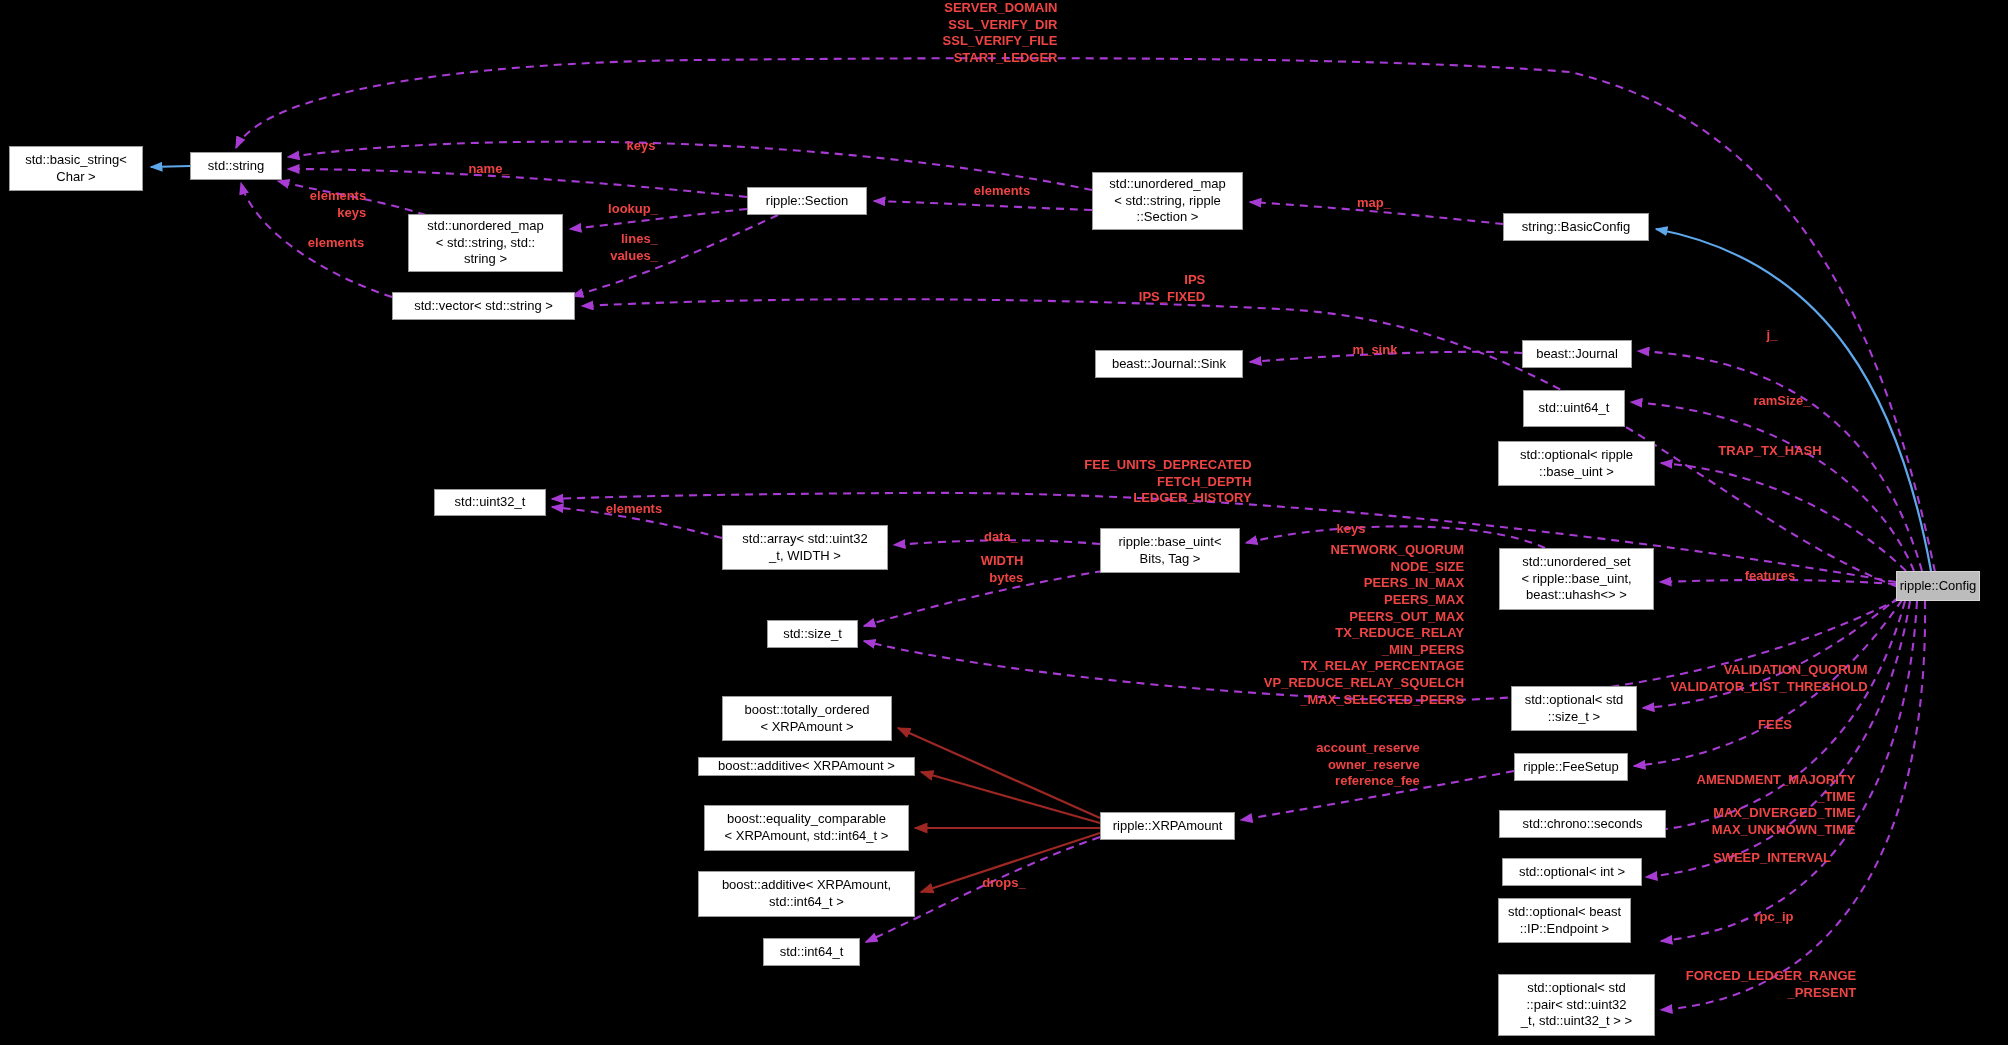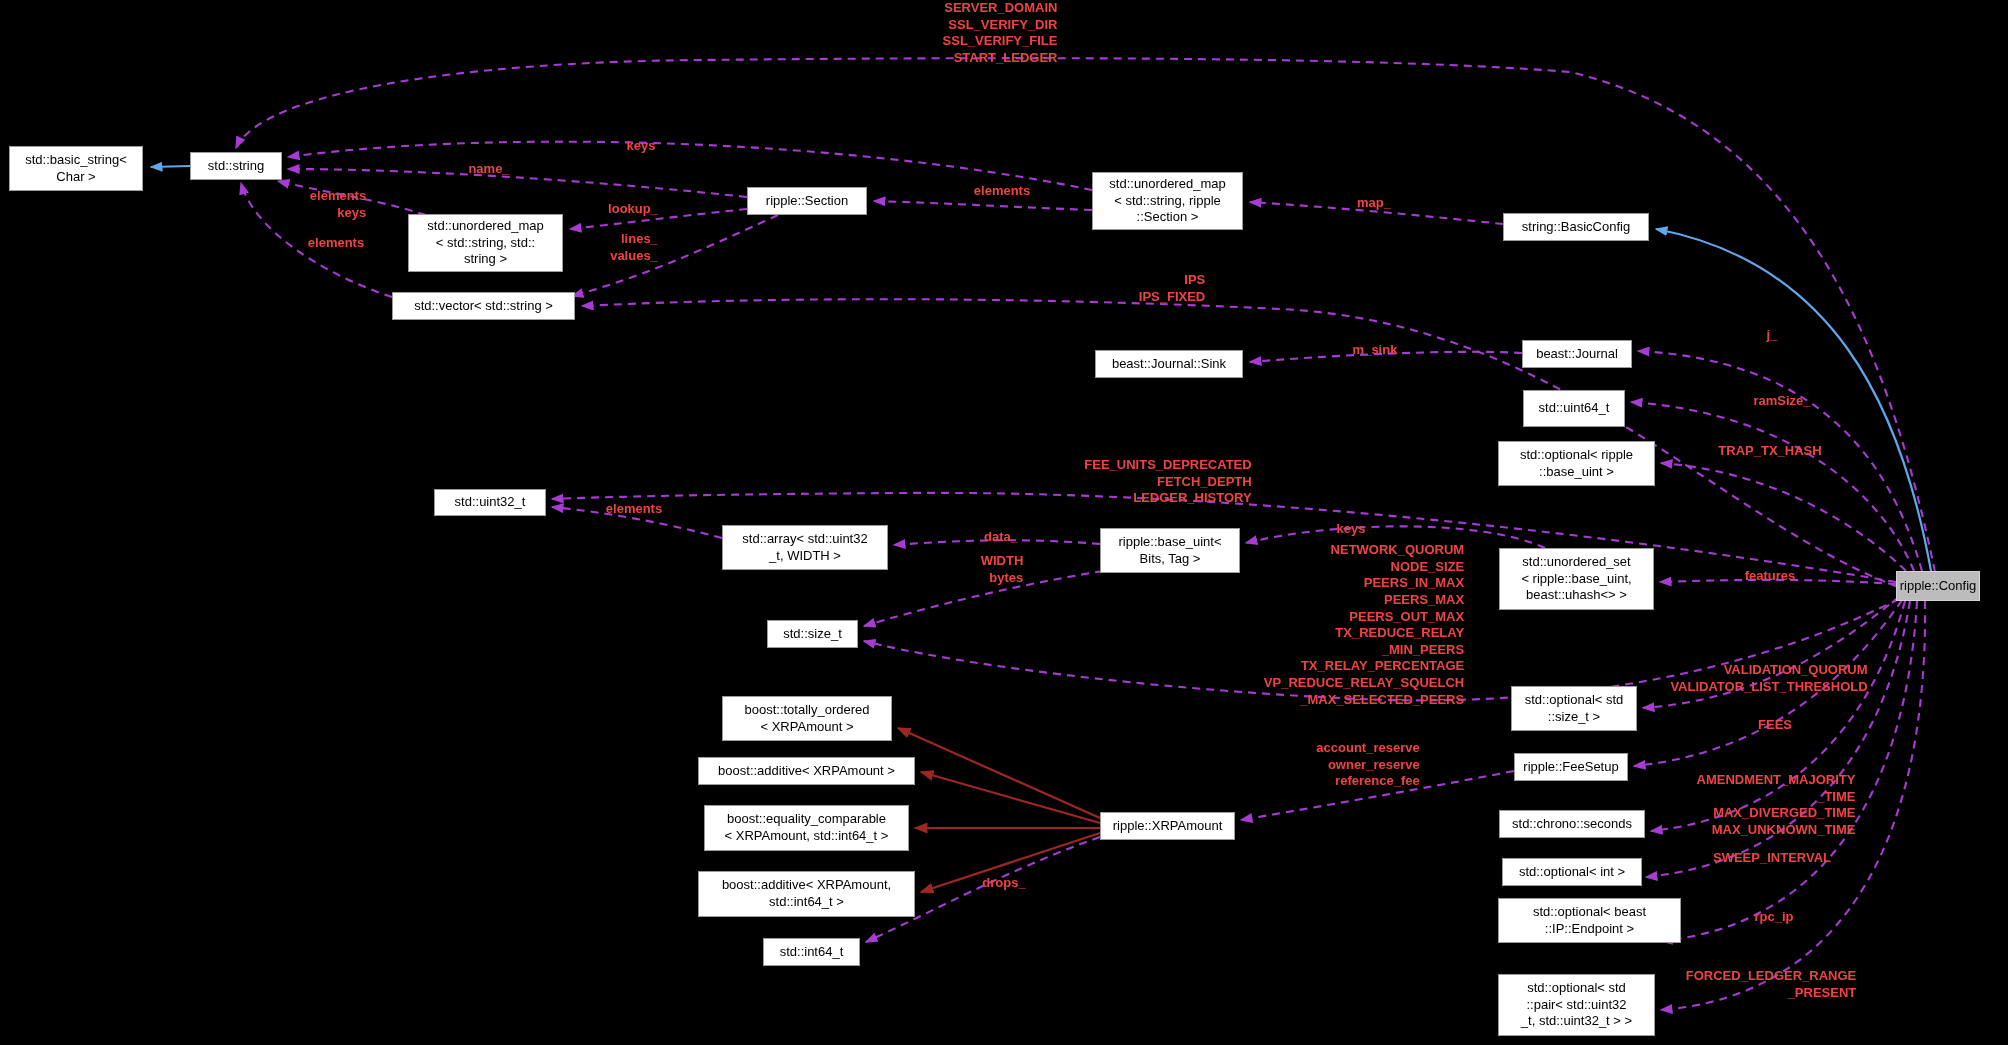--- a/index.html
+++ b/index.html
@@ -96,33 +96,33 @@
   <div class="node" style="left:722px;top:525px;width:166px;height:45px">std::array&lt; std::uint32
 _t, WIDTH &gt;</div>
   <div class="node" style="left:1100px;top:528px;width:140px;height:45px">ripple::base_uint&lt;
 Bits, Tag &gt;</div>
   <div class="node" style="left:1499px;top:548px;width:155px;height:62px">std::unordered_set
 &lt; ripple::base_uint,
 beast::uhash&lt;&gt; &gt;</div>
   <div class="node" style="left:767px;top:620px;width:91px;height:28px">std::size_t</div>
   <div class="node" style="left:722px;top:696px;width:170px;height:45px">boost::totally_ordered
 &lt; XRPAmount &gt;</div>
-  <div class="node" style="left:698px;top:757px;width:217px;height:28px">boost::additive&lt; XRPAmount &gt;</div>
+  <div class="node" style="left:698px;top:757px;width:217px;height:19px">boost::additive&lt; XRPAmount &gt;</div>
   <div class="node" style="left:704px;top:805px;width:205px;height:46px">boost::equality_comparable
 &lt; XRPAmount, std::int64_t &gt;</div>
   <div class="node" style="left:698px;top:871px;width:217px;height:46px">boost::additive&lt; XRPAmount,
 std::int64_t &gt;</div>
   <div class="node" style="left:1100px;top:812px;width:135px;height:28px">ripple::XRPAmount</div>
   <div class="node" style="left:763px;top:938px;width:97px;height:28px">std::int64_t</div>
   <div class="node" style="left:1511px;top:686px;width:126px;height:45px">std::optional&lt; std
 ::size_t &gt;</div>
   <div class="node" style="left:1514px;top:753px;width:114px;height:28px">ripple::FeeSetup</div>
-  <div class="node" style="left:1499px;top:810px;width:146px;height:28px">std::chrono::seconds</div>
+  <div class="node" style="left:1499px;top:810px;width:167px;height:28px">std::chrono::seconds</div>
   <div class="node" style="left:1502px;top:858px;width:140px;height:28px">std::optional&lt; int &gt;</div>
-  <div class="node" style="left:1498px;top:898px;width:183px;height:45px">std::optional&lt; beast
+  <div class="node" style="left:1498px;top:898px;width:133px;height:45px">std::optional&lt; beast
 ::IP::Endpoint &gt;</div>
   <div class="node" style="left:1498px;top:974px;width:157px;height:62px">std::optional&lt; std
 ::pair&lt; std::uint32
 _t, std::uint32_t &gt; &gt;</div>
   <div class="node hl" style="left:1896px;top:571px;width:84px;height:30px">ripple::Config</div>
 
   <div class="elabel" style="left:1000px;top:33px">SERVER_DOMAIN
 SSL_VERIFY_DIR
 SSL_VERIFY_FILE
 START_LEDGER</div>

